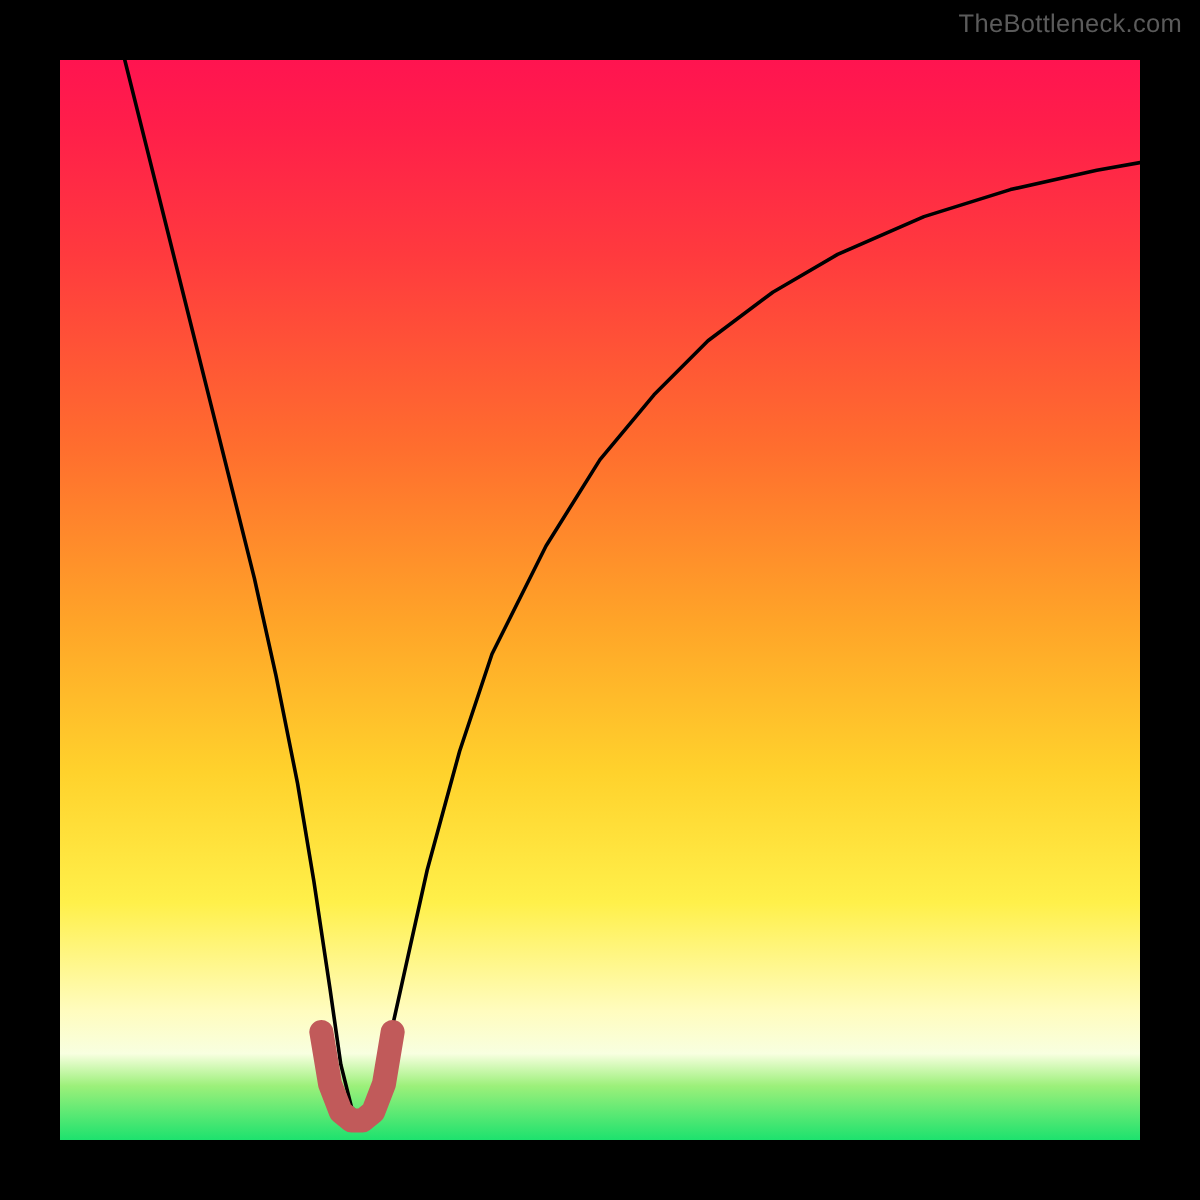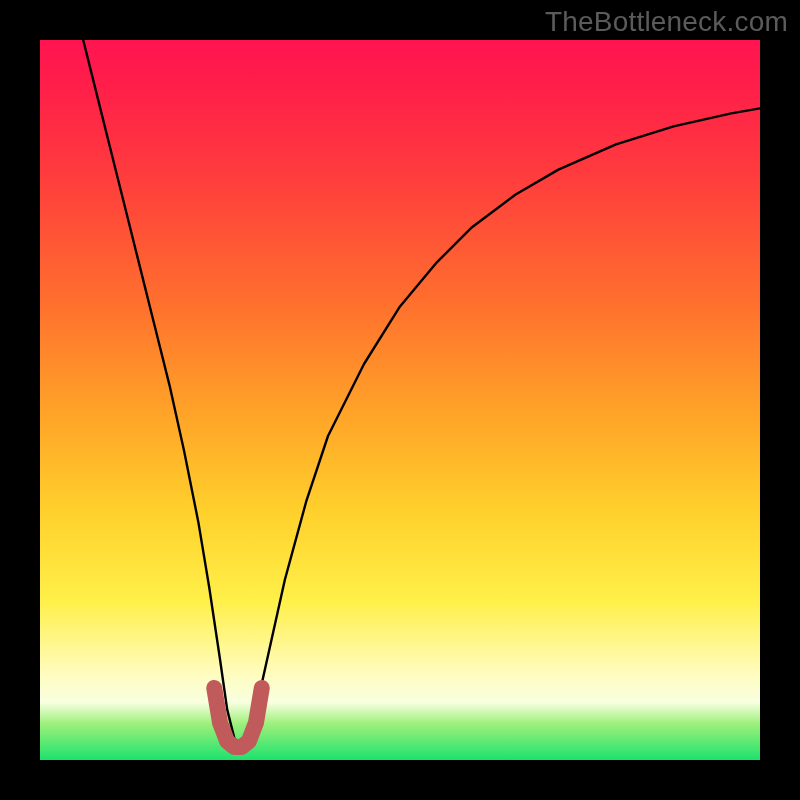--- a/index.html
+++ b/index.html
@@ -38,21 +38,21 @@
       #f8ffe0 92%,
       #9cf07a 95%,
       #1de26e 100%
     );
   }
   .watermark {
     position: absolute;
     top: 6px;
     right: 12px;
     color: #5b5b5b;
-    font-size: 28px;
+    font-size: 17px;
     letter-spacing: 0.2px;
     font-weight: 400;
     user-select: none;
   }
   svg.curve {
     position: absolute;
     left: 0;
     top: 0;
   }
 </style>

